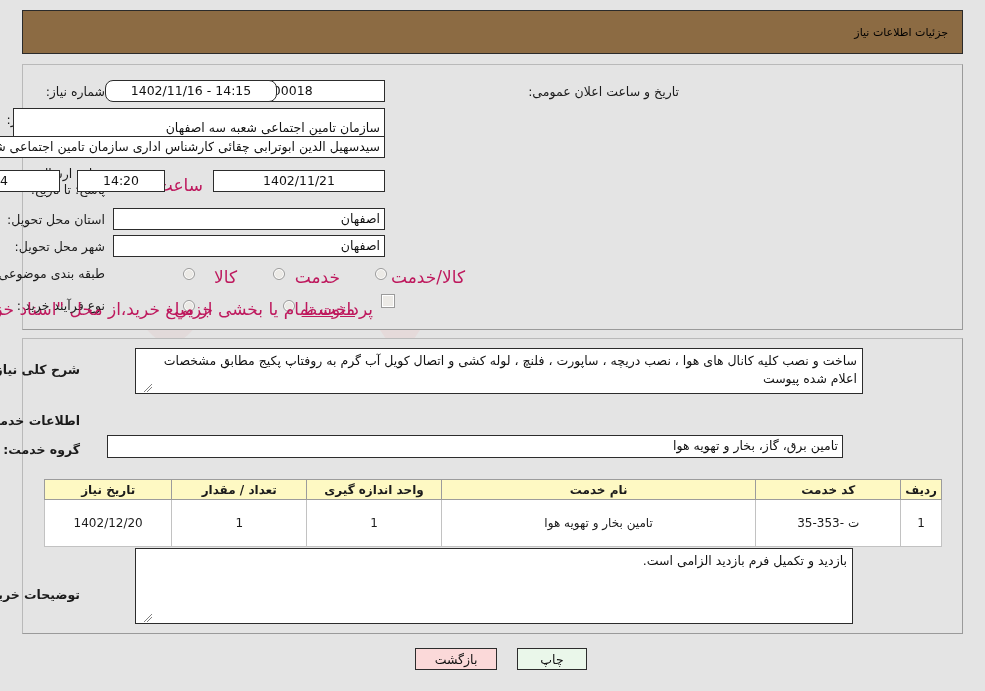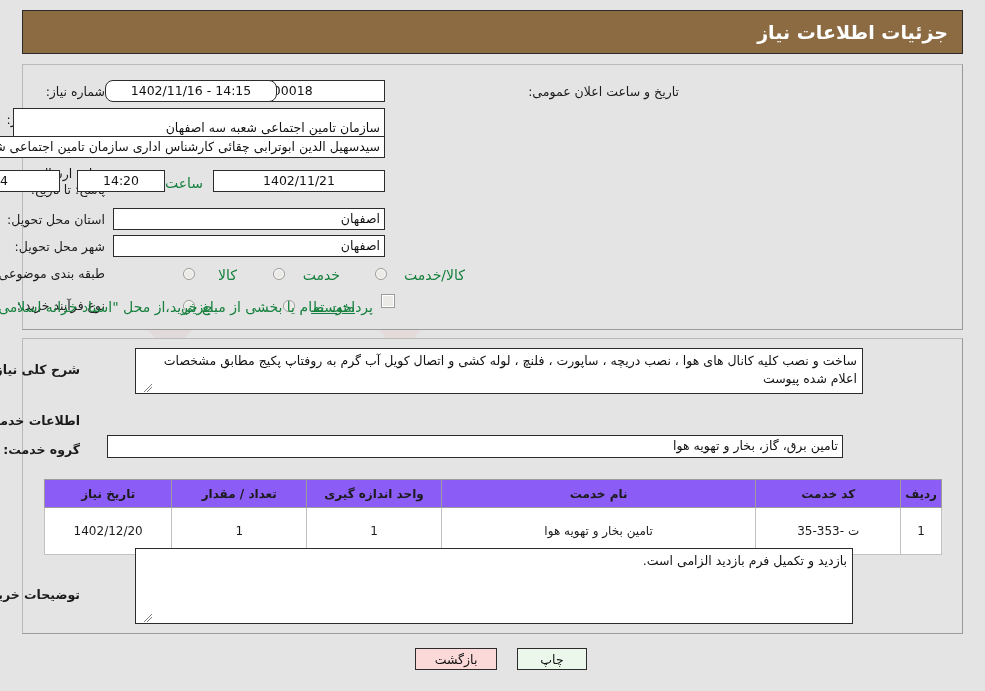--- a/index.html
+++ b/index.html
@@ -34,24 +34,23 @@
     width: 941px; height: 44px;
     background: #8c6b43;
     border: 1px solid #2b2b2b;
     display: flex;
     align-items: center;
     justify-content: flex-start;
     padding-right: 14px;
     z-index: 3;
   }
   .header-title {
-    color: #ffffff;
-    font-size: 19px;
+    color: #000000;
+    font-size: 11px;
     letter-spacing: 0.2px;
-    font-weight: bold;
   }
 
   
   .panel {
     position: absolute;
     background: #e4e4e4;
     border: 1px solid #9a9a9a;
     border-top-color: #b9b9b9;
     border-left-color: #b9b9b9;
     z-index: 2;
@@ -80,22 +79,22 @@
     align-items: center;
     line-height: 1;
     overflow: hidden;
     white-space: nowrap;
   }
   .fld-c { justify-content: center; }
   .fld-r { justify-content: flex-start; padding-right: 4px; }
 
   .plain {
     position: absolute;
-    font-size: 14px;
-    color: #15803d;
+    font-size: 17px;
+    color: #be185d;
     z-index: 4;
     white-space: nowrap;
   }
 
   
   .radio {
     position: absolute;
     width: 12px; height: 12px;
     border-radius: 50%;
     background: #eceae6;
@@ -136,26 +135,26 @@
   
   .tbl {
     position: absolute;
     left: 44px; top: 479px;
     width: 898px;
     border-collapse: collapse;
     z-index: 4;
     background: #ffffff;
   }
   .tbl th {
-    background: #8b5cf6;
+    background: #fef9c3;
     border: 1px solid #9c9c9c;
     font-size: 12px;
     font-weight: bold;
     color: #1b1b1b;
-    height: 28px;
+    height: 20px;
     padding: 0 4px;
     text-align: center;
   }
   .tbl td {
     background: #ffffff;
     border: 1px solid #c2c2c2;
     font-size: 12px;
     color: #1b1b1b;
     height: 18px;
     padding: 16px 4px;

